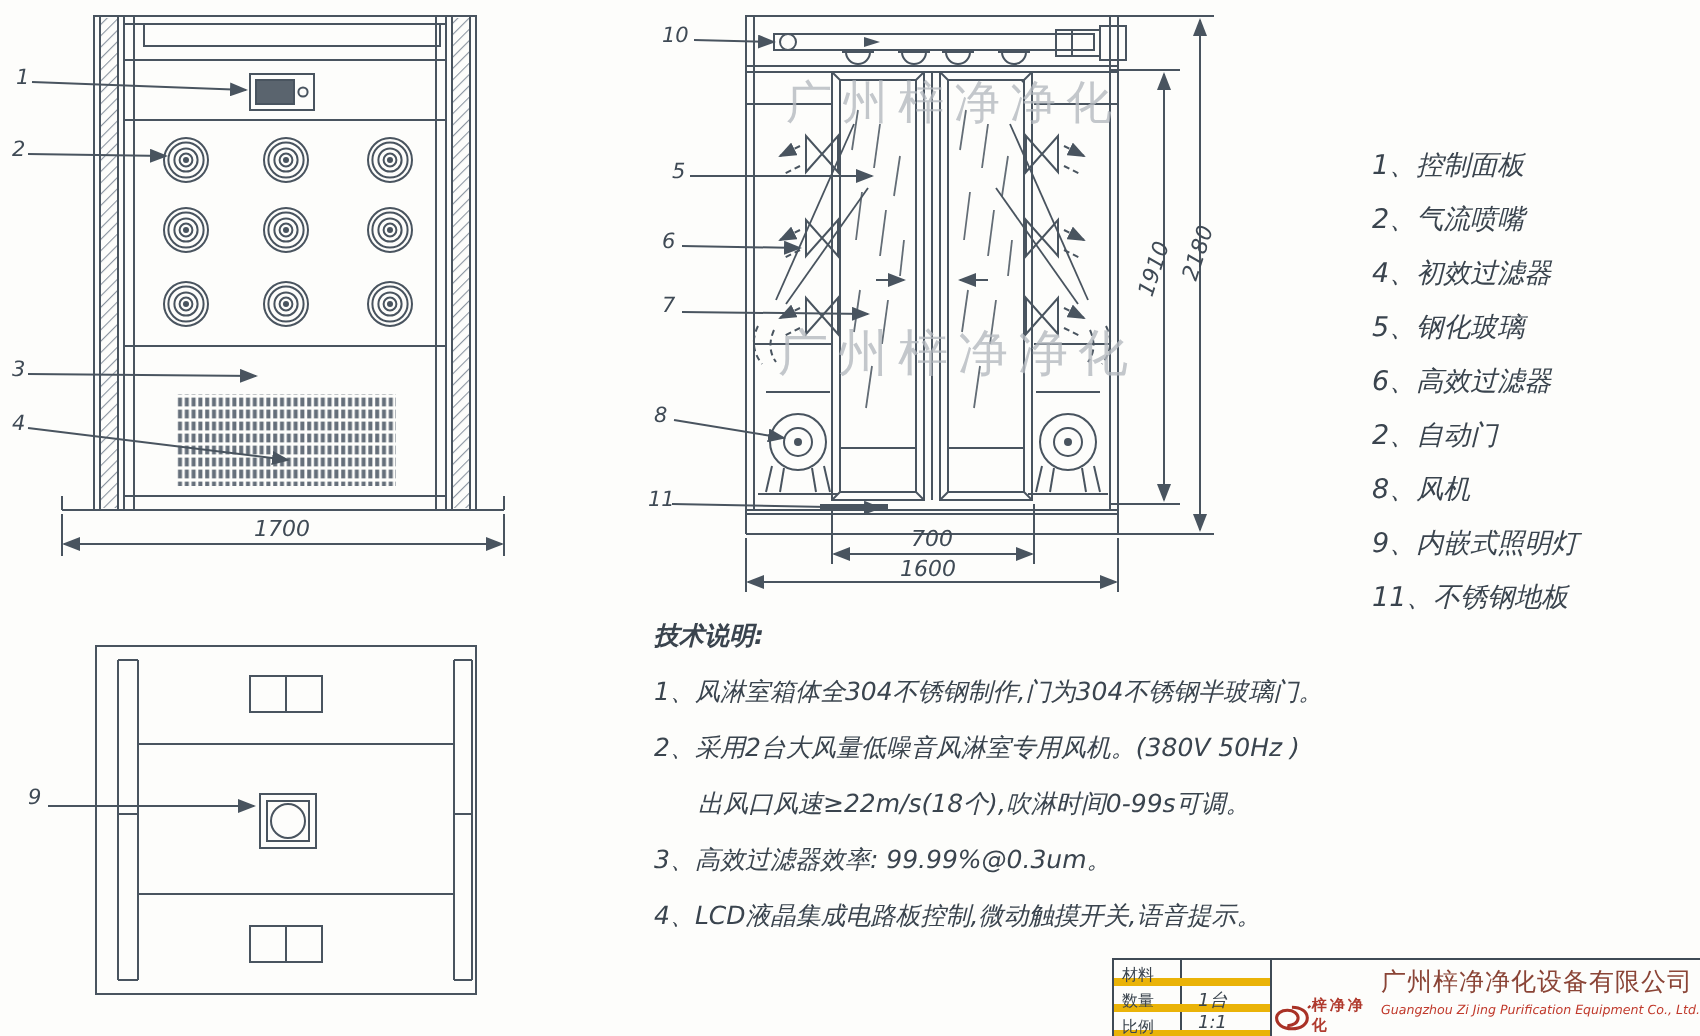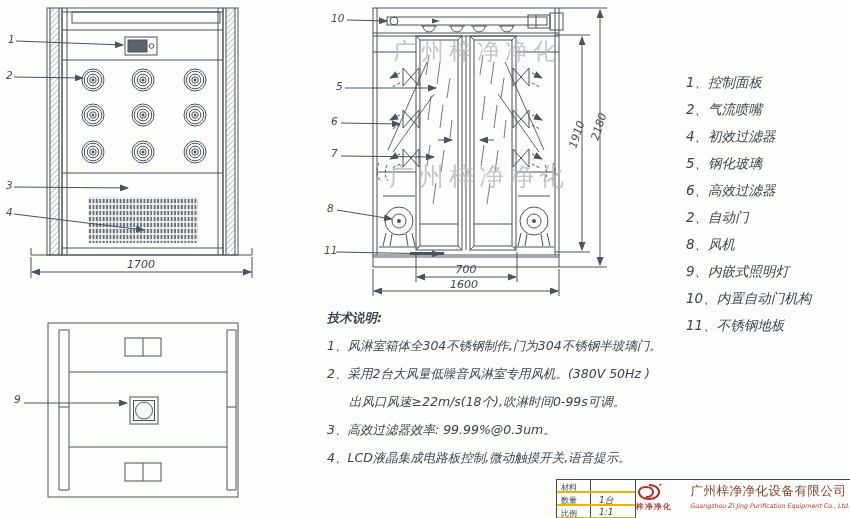--- a/index.html
+++ b/index.html
@@ -16,24 +16,24 @@
   .legend{position:absolute;left:686px;top:74px;width:164px}
   .legend-title{font-size:13.5px;font-style:italic;font-weight:bold;margin-bottom:11px;color:#3a444e}
   .legend-item{font-size:13.5px;font-style:italic;margin-bottom:9px;white-space:nowrap;color:#3a444e}
   .tech{position:absolute;left:327px;top:310px;width:345px}
   .tech-title{font-size:12.5px;font-style:italic;font-weight:bold;margin-bottom:11px;color:#3a444e}
   .tech-line{font-size:12.5px;font-style:italic;margin-bottom:11px;white-space:nowrap;color:#3a444e}
   .tech-line.indent{padding-left:22px}
   .tblock{position:absolute;left:556px;top:479px;width:294px;height:39px;
           border-top:1.6px solid #3f4a55;border-left:1.6px solid #3f4a55;display:flex}
   .tb-table{width:96px;border-right:1px solid #3f4a55}
-  .tb-row{display:flex;height:13px;border-bottom:2px solid #eab308}
+  .tb-row{display:flex;height:13px;border-bottom:4px solid #eab308}
   .tb-label{width:34px;border-right:1px solid #3f4a55;font-size:8px;padding:2px 0 0 4px;color:#3a444e}
   .tb-value{flex:1;font-size:9px;font-style:italic;padding:1px 0 0 8px;color:#3a444e}
-  .tb-logo{width:58px;display:flex;flex-direction:column;align-items:flex-start;padding-top:3px}
+  .tb-logo{width:58px;display:flex;flex-direction:row;align-items:flex-end;padding-top:3px}
   .tb-logo-text{font-size:7.5px;font-weight:bold;letter-spacing:1.5px;color:#b03a2e;margin-top:1px}
   .tb-company{flex:1;padding:3px 0 0 7px}
   .tb-cn{font-size:12.5px;font-weight:normal;color:#8a4436;letter-spacing:.5px;white-space:nowrap}
   .tb-en{font-size:6.3px;font-style:italic;color:#c0392b;margin-top:2px;white-space:nowrap}
 </style>
 </head>
 <body>
 
 <div class="sheet">
 
@@ -302,21 +302,20 @@
 
   <div class="legend">
     <div class="legend-item">1、控制面板</div>
     <div class="legend-item">2、气流喷嘴</div>
     <div class="legend-item">4、初效过滤器</div>
     <div class="legend-item">5、钢化玻璃</div>
     <div class="legend-item">6、高效过滤器</div>
     <div class="legend-item">2、自动门</div>
     <div class="legend-item">8、风机</div>
     <div class="legend-item">9、内嵌式照明灯</div>
-    <div class="legend-item">10、内置自动门机构</div>
     <div class="legend-item">11、不锈钢地板</div>
   </div>
 
   <div class="tech">
     <div class="tech-title">技术说明:</div>
     <div class="tech-line">1、风淋室箱体全304不锈钢制作,门为304不锈钢半玻璃门。</div>
     <div class="tech-line">2、采用2台大风量低噪音风淋室专用风机。(380V 50Hz )</div>
     <div class="tech-line indent">出风口风速≥22m/s(18个),吹淋时间0-99s可调。</div>
     <div class="tech-line">3、高效过滤器效率: 99.99%@0.3um。</div>
     <div class="tech-line">4、LCD液晶集成电路板控制,微动触摸开关,语音提示。</div>

